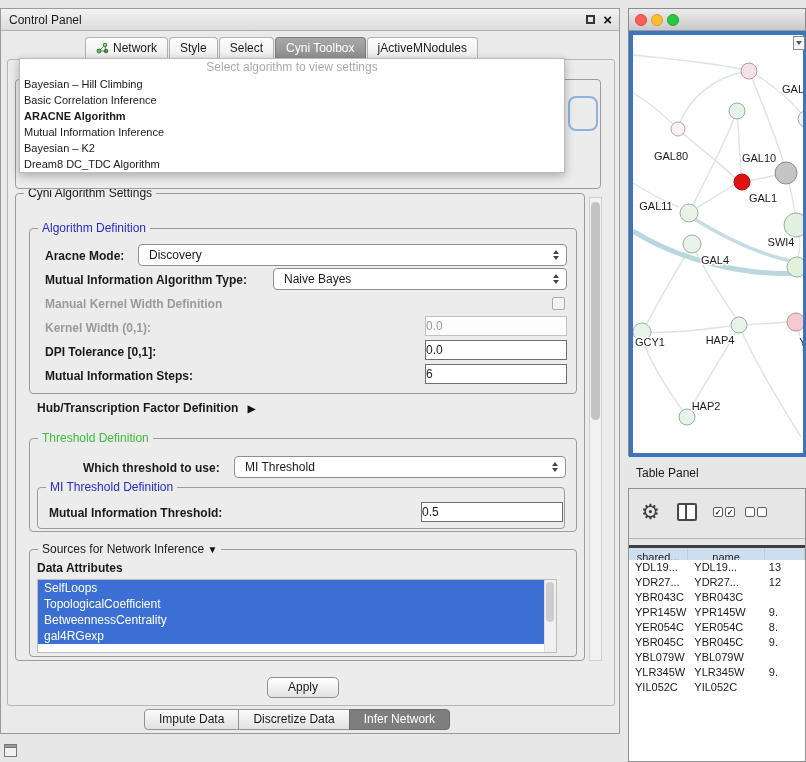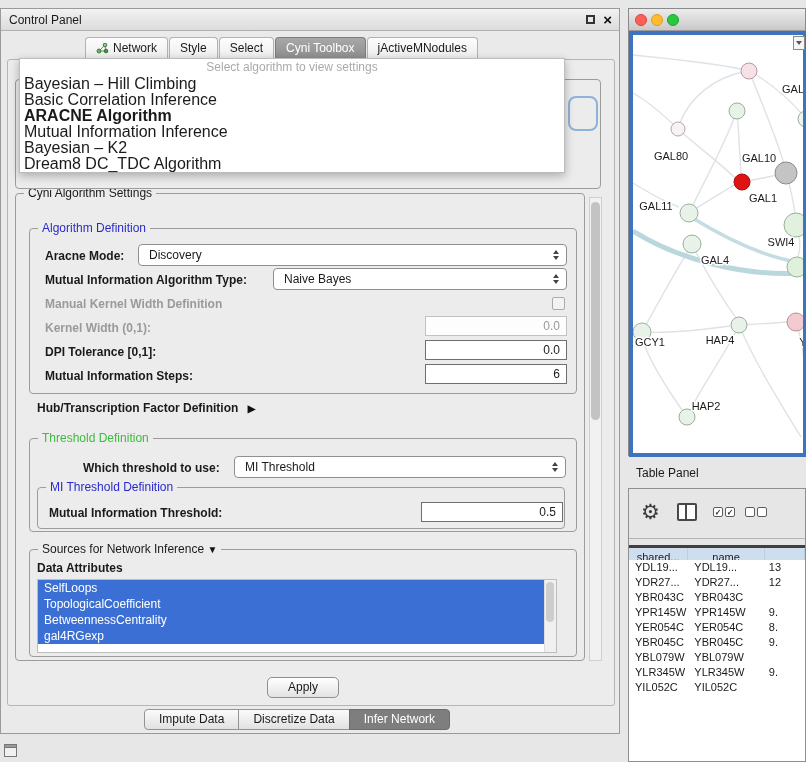--- a/index.html
+++ b/index.html
@@ -41,31 +41,31 @@
   .lbl { position:absolute; font-size:12px; font-weight:bold; white-space:nowrap; }
   .lbl.dis { color:#9a9a9a; }
   .combo { position:absolute; background:#fff; border:1px solid #8f8f8f; border-radius:4px;
            font-size:12px; line-height:20px; padding-left:10px; }
   .combo .spin { position:absolute; right:7px; top:50%; transform:translateY(-50%);
                  display:flex; flex-direction:column; gap:2px; }
   .spin i { display:block; width:0; height:0; border-left:3.5px solid transparent; border-right:3.5px solid transparent; }
   .spin i.up { border-bottom:4px solid #444; }
   .spin i.dn { border-top:4px solid #444; }
   .field { position:absolute; background:#fff; border:1px solid #6e6e6e; font-size:12px;
-           line-height:18px; text-align:right; padding-right:6px; }
+           line-height:18px; text-align:left; padding-right:6px; }
   .field.dis { border-color:#c2c2c2; color:#9a9a9a; background:#fdfdfd; }
   .chk { position:absolute; width:13px; height:13px; border:1px solid #ababab; background:#f3f3f3; border-radius:2px; }
 
   .tri { font-size:10px; color:#111; }
 
   
   #algo-popup { position:absolute; left:18px; top:49px; width:546px; height:115px;
                 background:#fff; border:1px solid #bcbcbc; box-shadow:0 3px 9px rgba(0,0,0,.28); z-index:60; }
   .dd-head { text-align:center; color:#aaaaaa; font-size:12px; height:17px; line-height:17px; }
-  .dd-item { font-size:16px; height:16px; line-height:16px; padding-left:4px; white-space:nowrap; }
+  .dd-item { font-size:11px; height:16px; line-height:16px; padding-left:4px; white-space:nowrap; }
   .dd-item.bold { font-weight:bold; }
 
   
   #hidden-grp { position:absolute; left:14px; top:70px; width:586px; height:110px;
                 border:1px solid #9c9c9c; border-radius:4px; z-index:1; }
   #focus-ring { position:absolute; left:567px; top:87px; width:30px; height:35px;
                 border:2px solid #8fb2d9; border-radius:8px; z-index:2; }
 
   
   #settings-sb { position:absolute; left:588px; top:188px; width:13px; height:464px;

